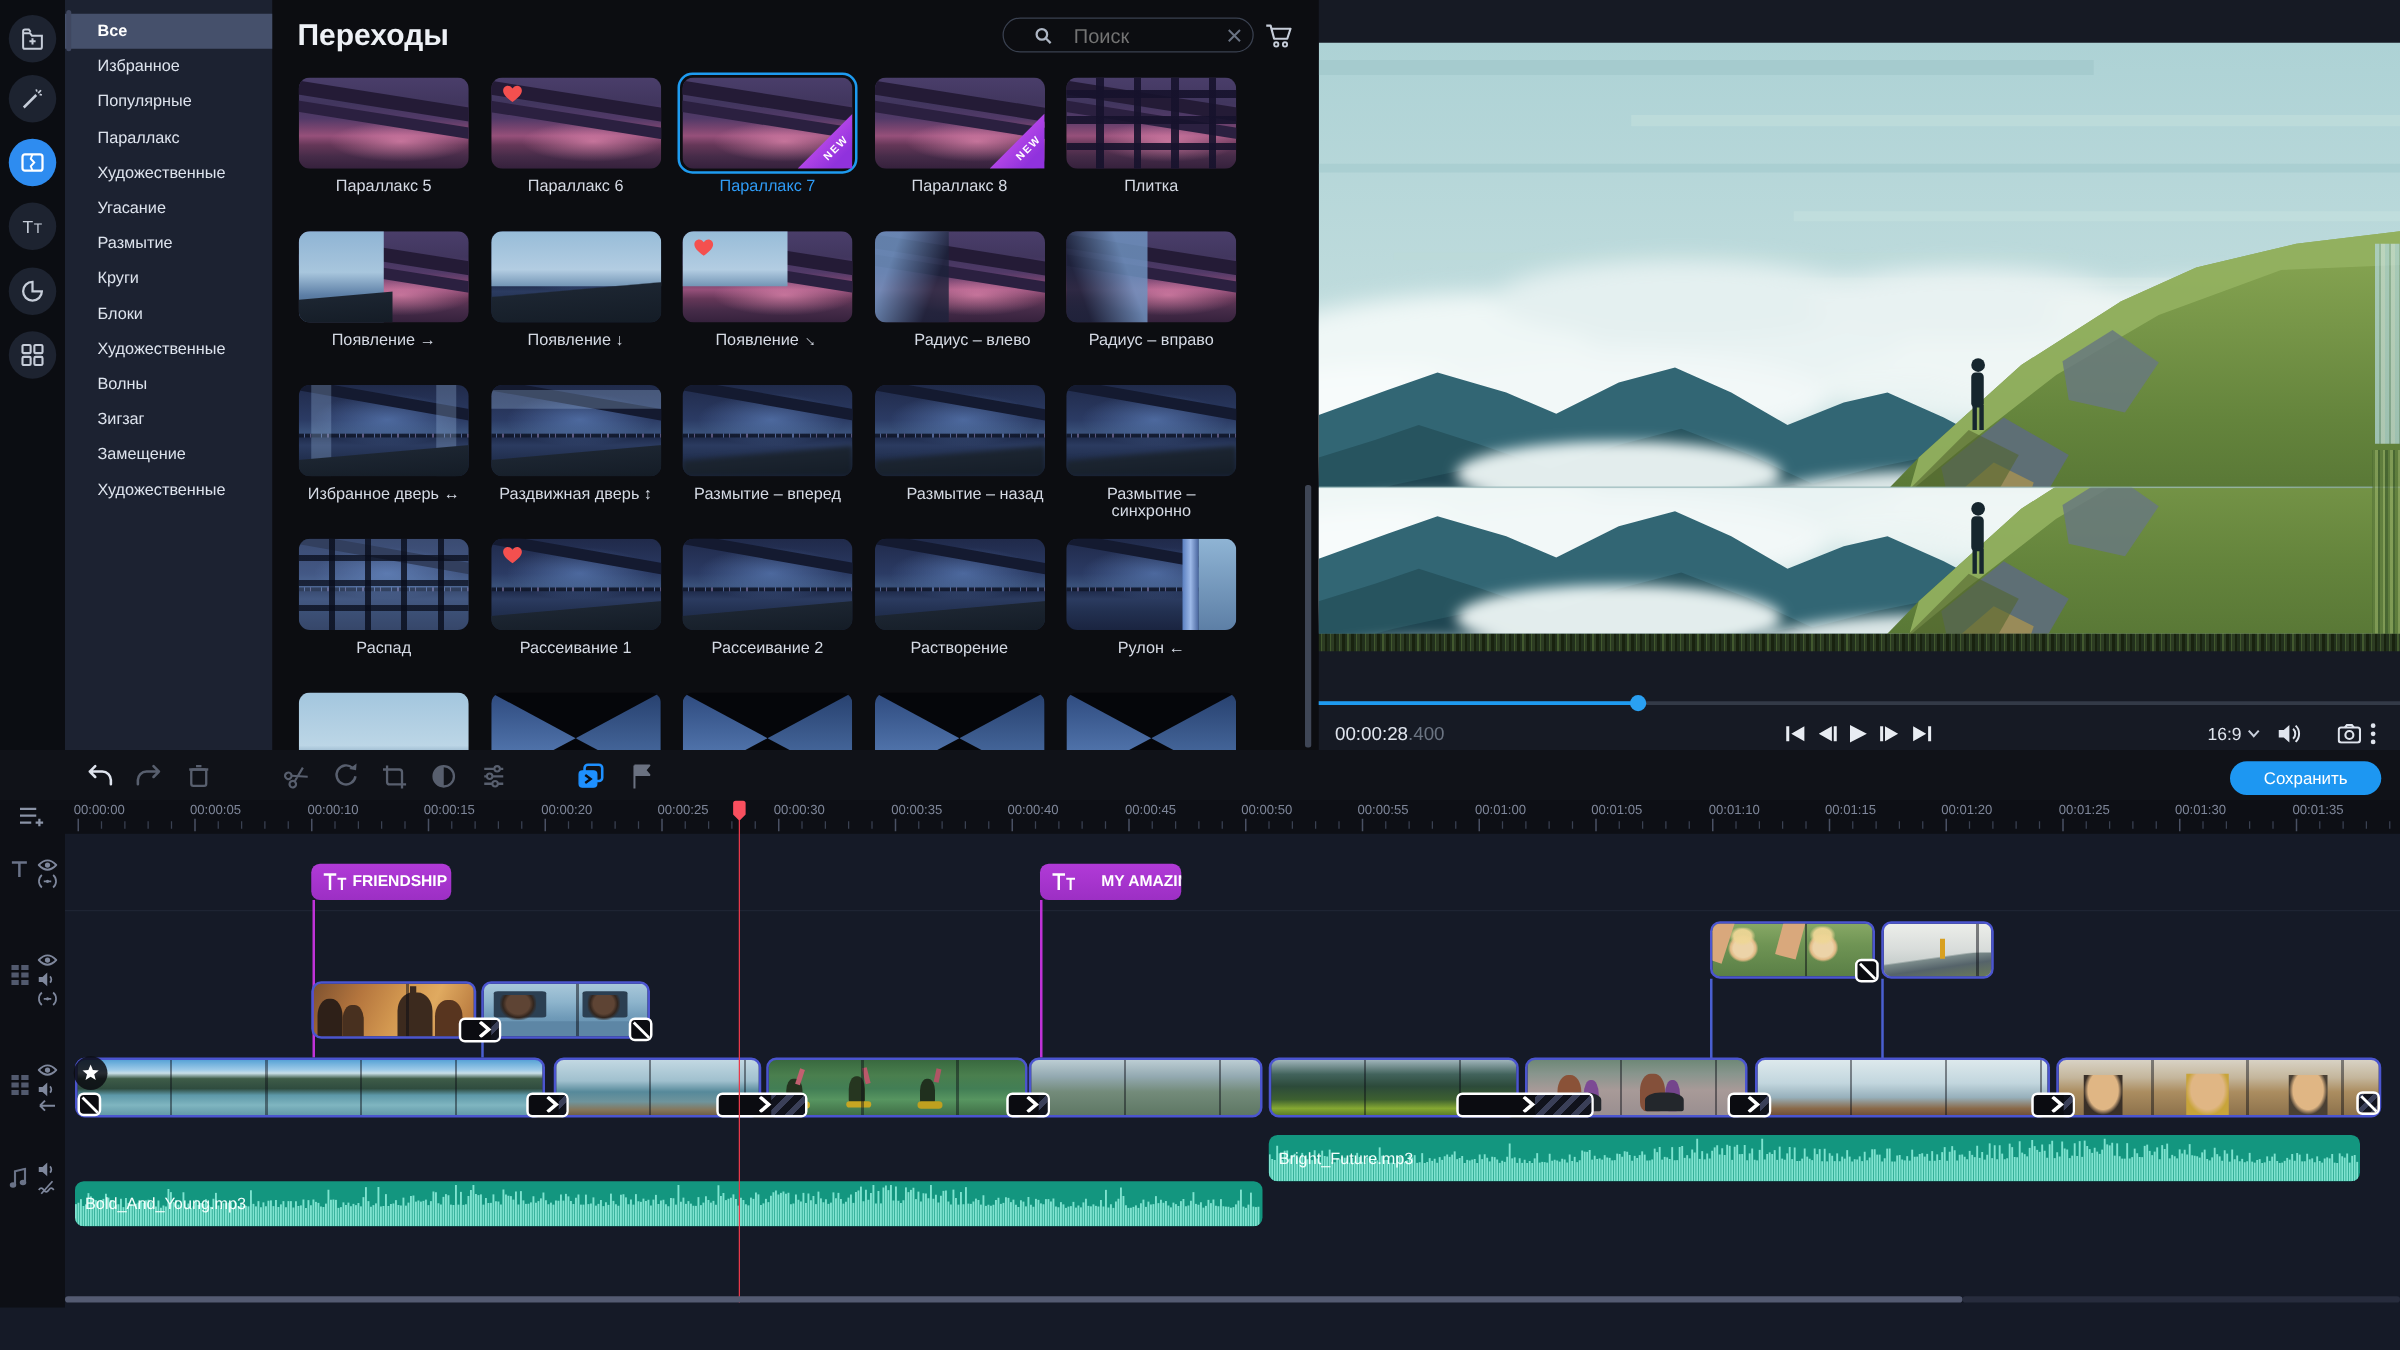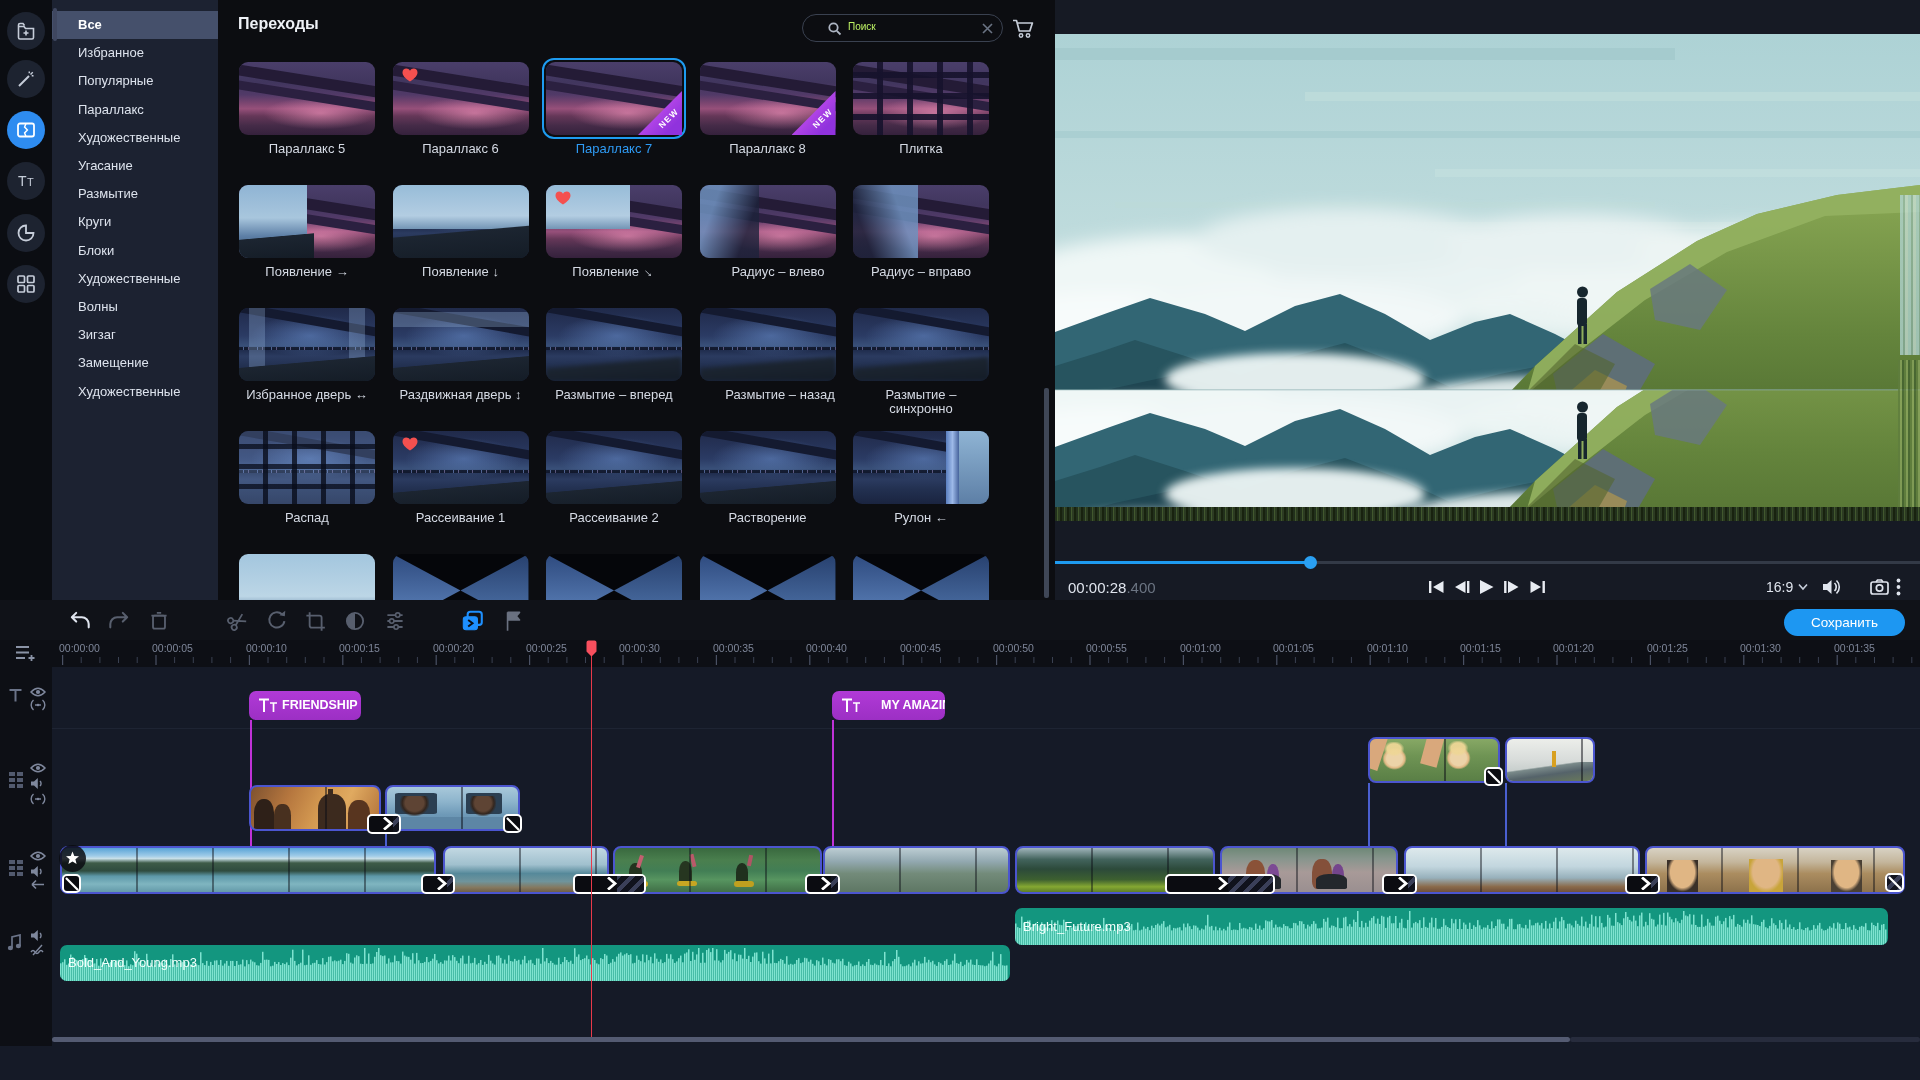--- a/index.html
+++ b/index.html
@@ -9,24 +9,24 @@
 #iconbar{left:0;top:0;width:52px;height:600px;background:#0b0d12}
 .circ{position:absolute;left:7px;width:38px;height:38px;border-radius:50%;background:#1d2330}
 .circ.sel{background:#2e8cf0}
 
 #cats{left:52px;top:0;width:166px;height:600px;background:#1c2231}
 .cat{position:absolute;left:0;width:166px;height:28px;line-height:28px;color:#dde3ed;
 font-size:13px;padding-left:26px;white-space:nowrap}
 .cat.sel{background:#45506b;color:#fff;font-weight:bold}
 
 #content{left:218px;top:0;width:837px;height:600px;background:#0c0d11;overflow:hidden}
-#ptitle{position:absolute;left:20px;top:15px;color:#eef1f6;font-size:16px;font-weight:bold}
+#ptitle{position:absolute;left:20px;top:15px;color:#eef1f6;font-size:24px;font-weight:bold}
 #search{position:absolute;left:584px;top:14px;width:201px;height:28px;border:1px solid #3a4150;
 border-radius:14px}
-#search .ph{position:absolute;left:45px;top:6px;font-size:10px;color:#bef264}
+#search .ph{position:absolute;left:56px;top:6px;font-size:16px;color:#737373}
 #cart{position:absolute;left:793px;top:18px}
 .th{position:absolute;width:136px;height:73px;border-radius:9px;overflow:hidden}
 .lbl{position:absolute;width:152px;text-align:center;font-size:13px;color:#d5dae4;line-height:14px}
 .lbl.sel{color:#2f9bf5}
 .thsel{position:absolute;width:144px;height:81px;border:2px solid #1e9bf0;border-radius:12px}
 .ribbon{position:absolute;width:44px;height:44px;overflow:hidden}
 .ribbon b{position:absolute;left:0;top:0;width:44px;height:44px;
 background:linear-gradient(135deg,#d055f0 20%,#9032dd 80%);
 clip-path:polygon(100% 0,100% 100%,0 100%)}
 .ribbon i{position:absolute;left:5px;top:21px;width:52px;height:13px;transform:rotate(-45deg);

